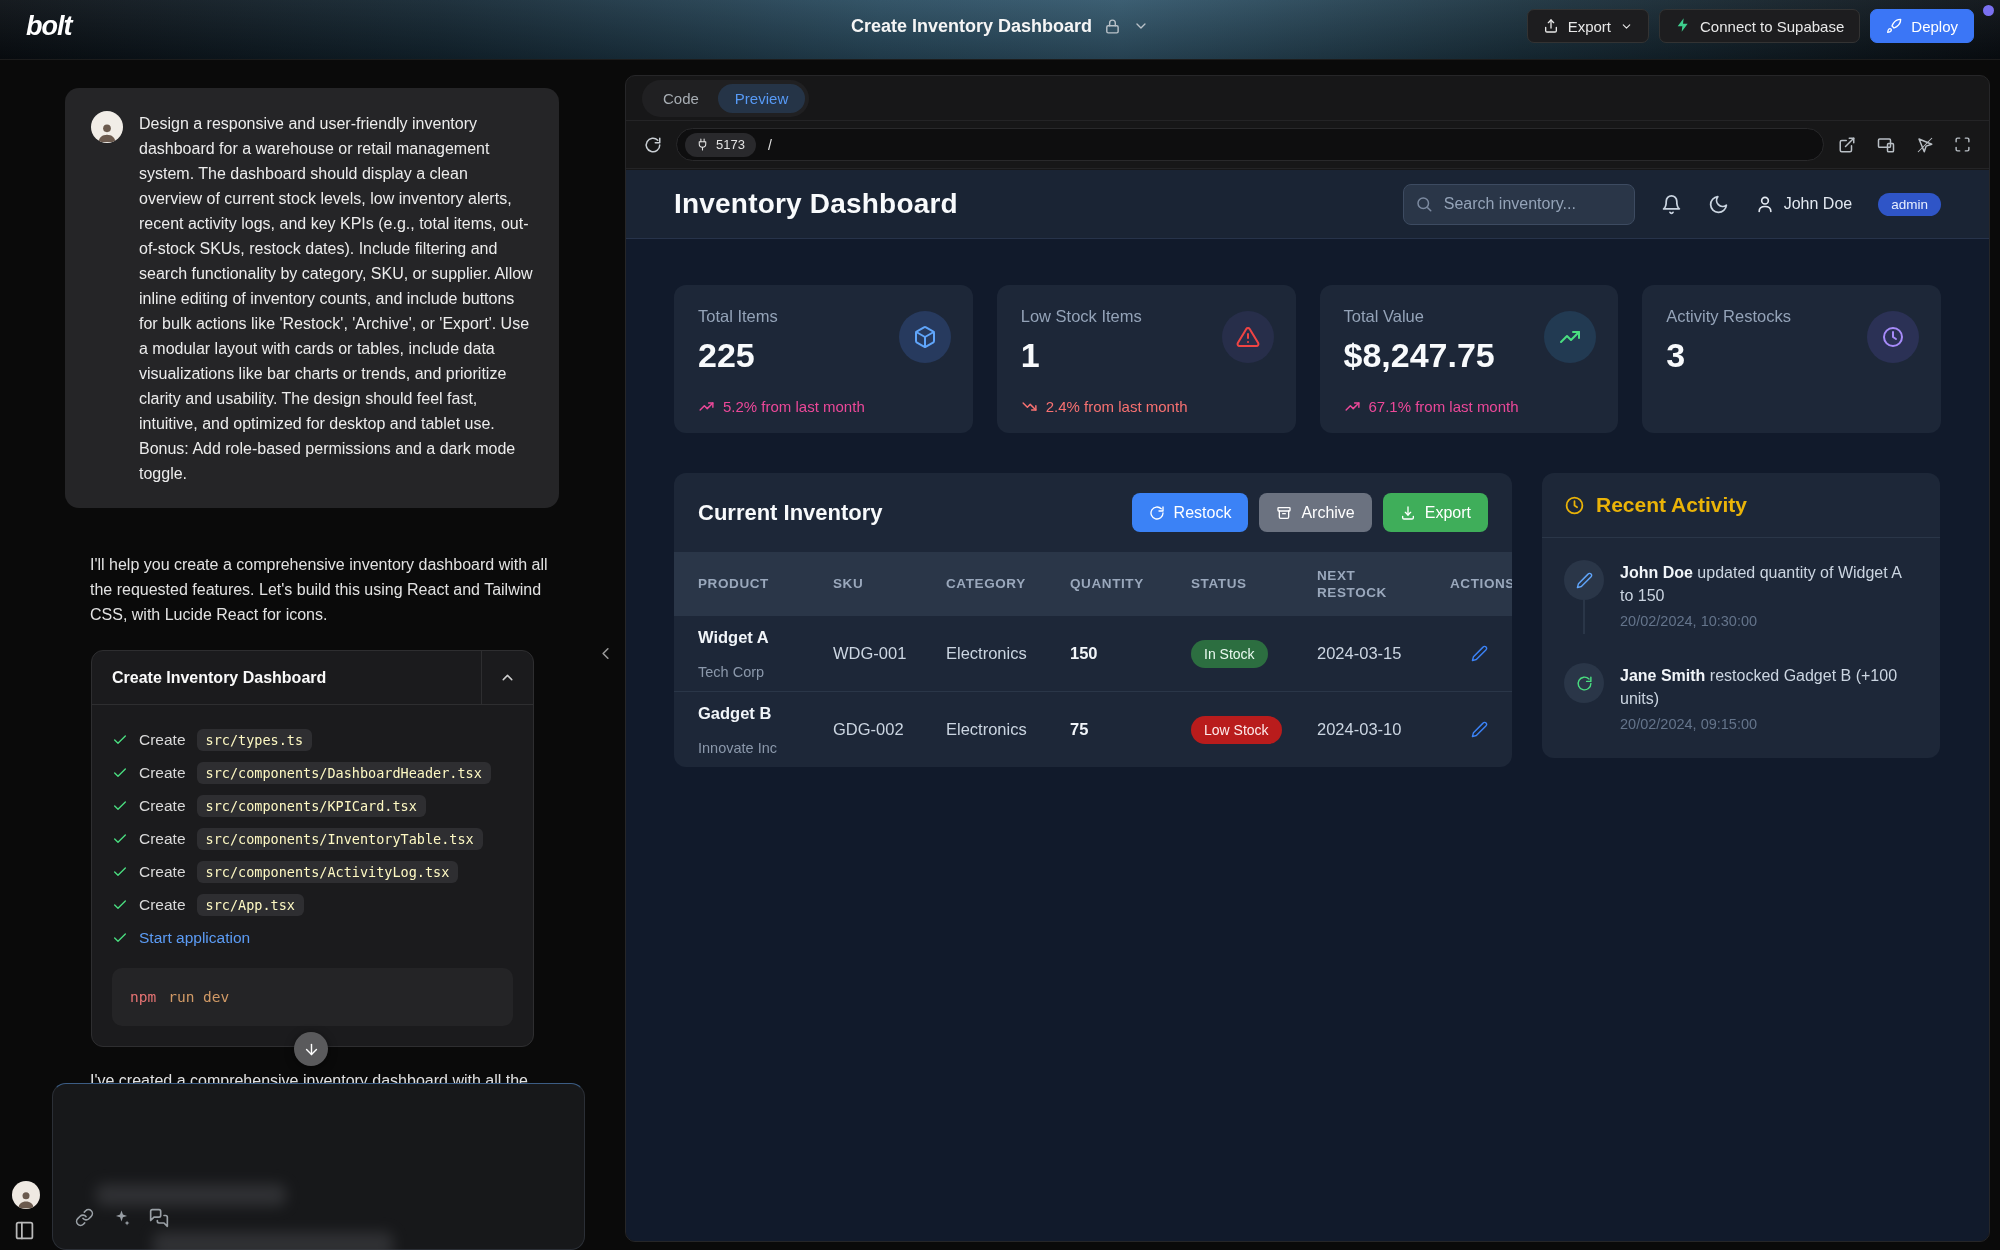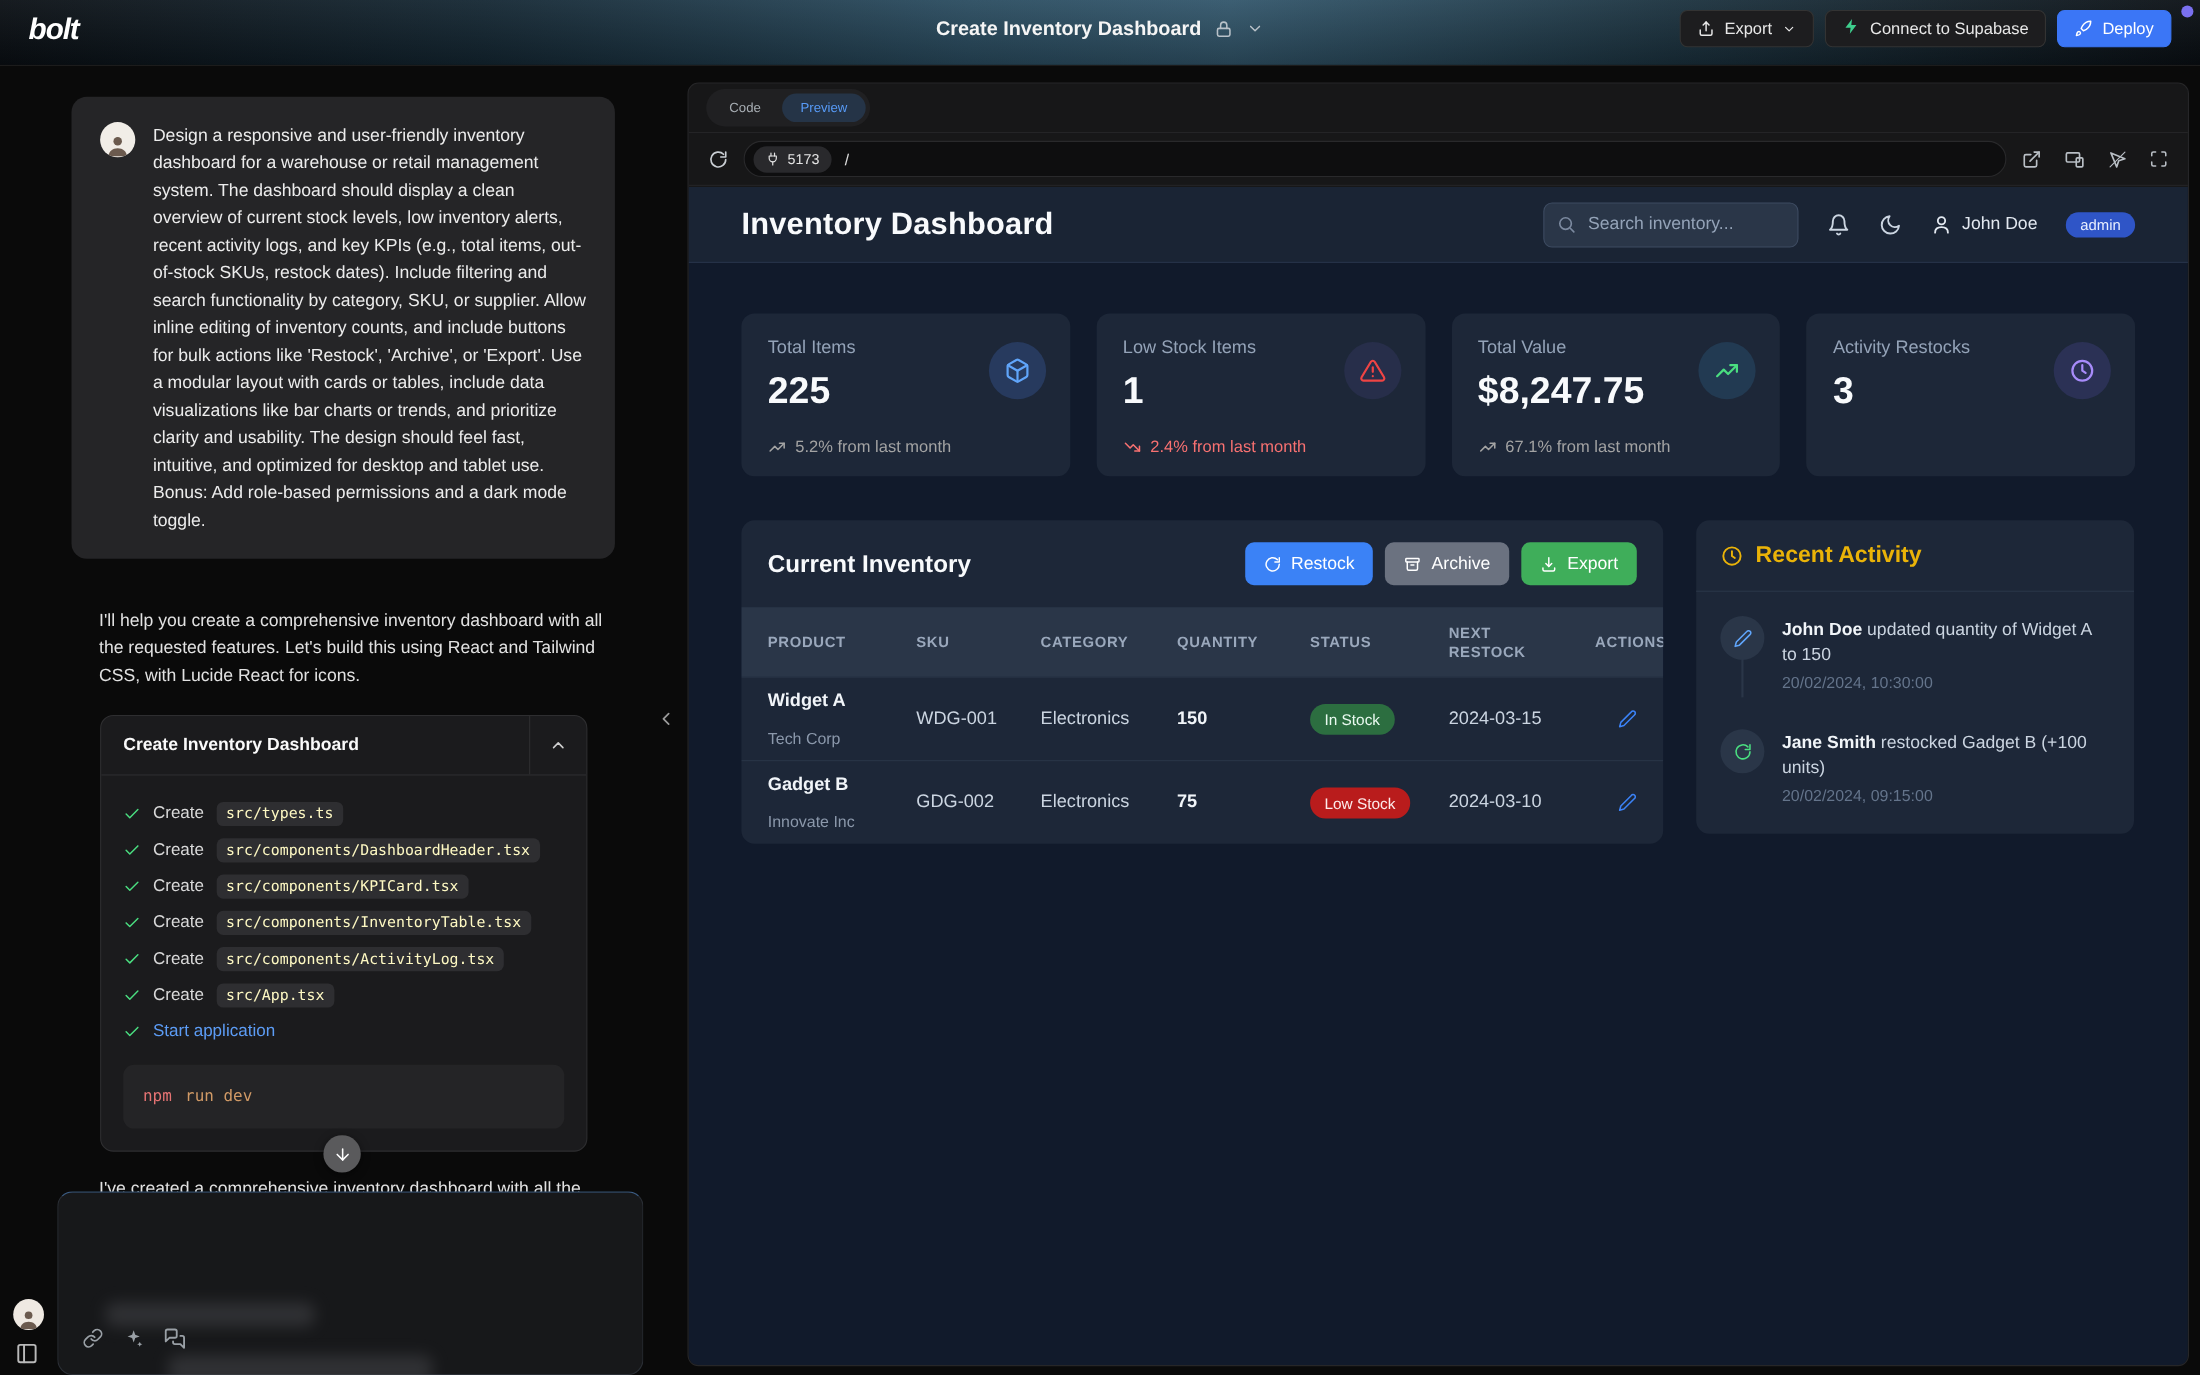--- a/index.html
+++ b/index.html
@@ -78,21 +78,21 @@
     background:#efe9e2; overflow:hidden; display:flex; align-items:flex-end; justify-content:center; z-index:9; }
   .corner-avatar svg { width:20px; height:20px; fill:#6b5a4e; stroke:none; }
   .panel-toggle { position:absolute; left:14px; top:1168px; color:#b9b9b9; cursor:pointer; z-index:9; }
   .collapse-chevron { position:absolute; left:596px; top:592px; color:#9a9a9a; cursor:pointer; }
 
   
   .workbench { position:absolute; left:625px; top:75px; width:1365px; height:1167px;
     background:#171718; border:1px solid #262628; border-radius:10px; overflow:hidden; }
   .wb-tabs { height:45px; display:flex; align-items:center; padding:0 16px; border-bottom:1px solid #242426; }
   .tab-pill { display:flex; align-items:center; background:#202022; border-radius:999px; padding:4px; gap:2px; }
-  .tab { padding:6px 17px; font-size:12px; border-radius:999px; color:#a7adb3; cursor:pointer; }
+  .tab { padding:6px 17px; font-size:15px; border-radius:999px; color:#a7adb3; cursor:pointer; }
   .tab.active { color:#579af6; background:#253447; font-weight:500; }
   .wb-urlbar { height:48px; display:flex; align-items:center; gap:14px; padding:0 18px; border-bottom:1px solid #242426; }
   .refresh { color:#c9ced3; cursor:pointer; }
   .url-pill { flex:1; height:33px; background:#0e0e0f; border:1px solid #29292b; border-radius:999px;
     display:flex; align-items:center; gap:12px; padding:0 8px; }
   .port-chip { display:flex; align-items:center; gap:7px; background:#29292c; border-radius:999px;
     height:24px; padding:0 11px; font-size:13px; color:#e3e3e3; }
   .url-path { font-size:14px; color:#e3e3e3; }
   .url-icons { display:flex; gap:20px; color:#b9bfc5; }
   .url-icons .ui { cursor:pointer; }
@@ -112,21 +112,21 @@
   .user-chip { display:flex; align-items:center; gap:9px; color:#e2e8f0; font-size:16px; cursor:pointer; }
   .role-badge { background:#2f55c7; color:#e8efff; font-size:13.5px; padding:4px 13px; border-radius:999px; }
 
   .kpi-row { display:grid; grid-template-columns:repeat(4,1fr); gap:24px; padding:46px 48px 0; }
   .kpi { background:#1d2738; border-radius:12px; padding:22px 24px; height:148px; position:relative; }
   .kpi-label { font-size:16.5px; color:#94a3b8; }
   .kpi-value { font-size:34px; font-weight:700; color:#f8fafc; margin-top:10px; }
   .kpi-icon { position:absolute; right:22px; top:26px; width:52px; height:52px; border-radius:50%;
     display:flex; align-items:center; justify-content:center; }
   .kpi-trend { position:absolute; left:24px; bottom:18px; display:flex; align-items:center; gap:8px; font-size:15px; }
-  .t-green { color:#a3a3a3; } .t-red { color:#f87171; }
+  .t-green { color:#ec4899; } .t-red { color:#f87171; }
   .ib { background:#273a5e; color:#60a5fa; }
   .ir { background:#272e4a; color:#ef4444; }
   .ig { background:#223a52; color:#4ade80; }
   .ip { background:#2b3155; color:#a78bfa; }
 
   .content-row { display:flex; gap:30px; padding:40px 48px 0; align-items:flex-start; }
   .inv-panel { width:838px; background:#1d2738; border-radius:12px; overflow:hidden; }
   .inv-head { display:flex; align-items:center; padding:20px 24px; }
   .inv-title { font-size:22px; font-weight:700; color:#f8fafc; }
   .inv-actions { margin-left:auto; display:flex; gap:11px; }

